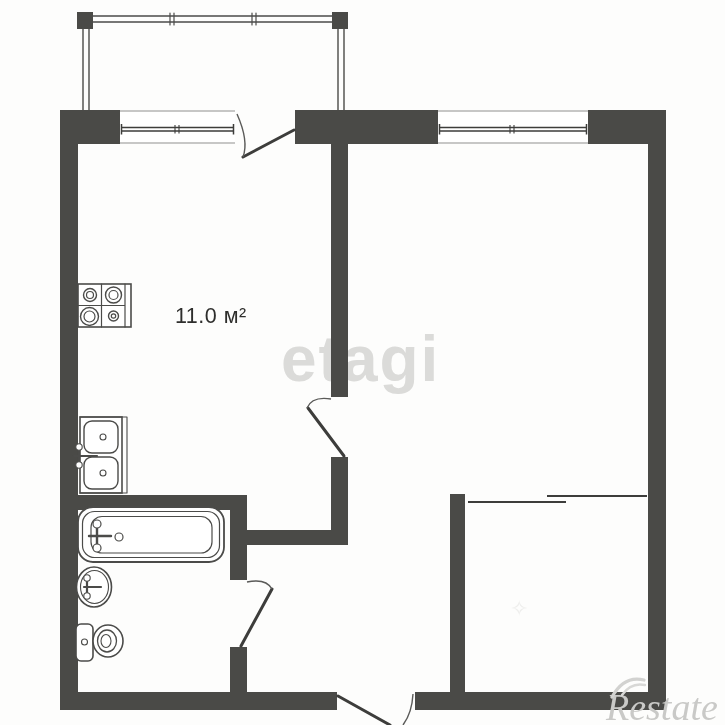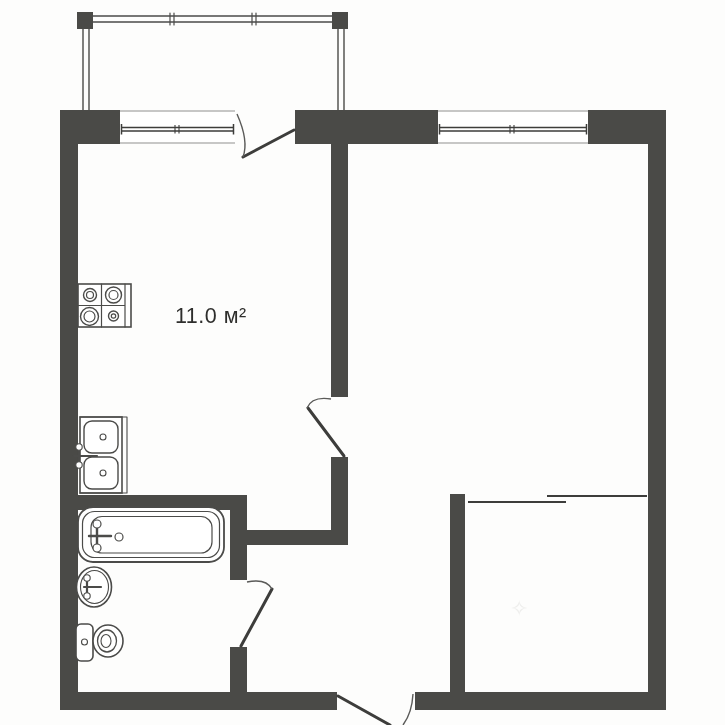--- a/index.html
+++ b/index.html
@@ -25,20 +25,21 @@
   .fix{stroke:var(--line,#4b4b49);fill:#ffffff;}
   .fixln{stroke:var(--line,#4b4b49);fill:none;stroke-linecap:round;}
   .area-label{font-family:"Liberation Sans",sans-serif;font-size:21.5px;font-weight:500;
               fill:var(--label,#2e2e2c);letter-spacing:.5px;}
 </style>
 </head>
 <body>
 
 <div class="stage">
 
+  <div id="wm-etagi" class="wm">etagi</div>
   <div id="wm-cian-star" class="wm">✧</div>
 
   <svg id="plan-svg" width="725" height="725" viewBox="0 0 725 725">
 
     <g>
       <rect class="wall" x="77" y="12" width="16" height="17"></rect>
       <rect class="wall" x="332" y="12" width="16" height="17"></rect>
       <g>
         <path class="ln" stroke-width="1.4" d="M78,16 H346 M78,22 H346"></path>
         <path class="ln" stroke-width="1.4" d="M83,22 V110 M89,22 V110"></path>
@@ -156,14 +157,21 @@
       <g>
         <path class="fixln" stroke-width="2.2" d="M79,447 V465 M74,456 H97"></path>
         <circle class="fix" stroke-width="1.1" cx="79" cy="447" r="3.2"></circle>
         <circle class="fix" stroke-width="1.1" cx="79" cy="465" r="3.2"></circle>
       </g>
     </g>
 
     <text class="area-label" x="175" y="323">11.0 м²</text>
   </svg>
 
+  <div id="wm-restate" class="wm">
+    <svg class="swoosh" width="44" height="26" viewBox="0 0 44 26">
+      <path d="M4,24 Q16,2 36,7" stroke="#d2d2d0" stroke-width="3.2" fill="none" stroke-linecap="round"></path>
+      <path d="M14,22 Q23,9 37,12" stroke="#d8d8d6" stroke-width="2.4" fill="none" stroke-linecap="round"></path>
+    </svg>
+    <span>Restate</span>
+  </div>
 
 </div>
 
 </body></html>

